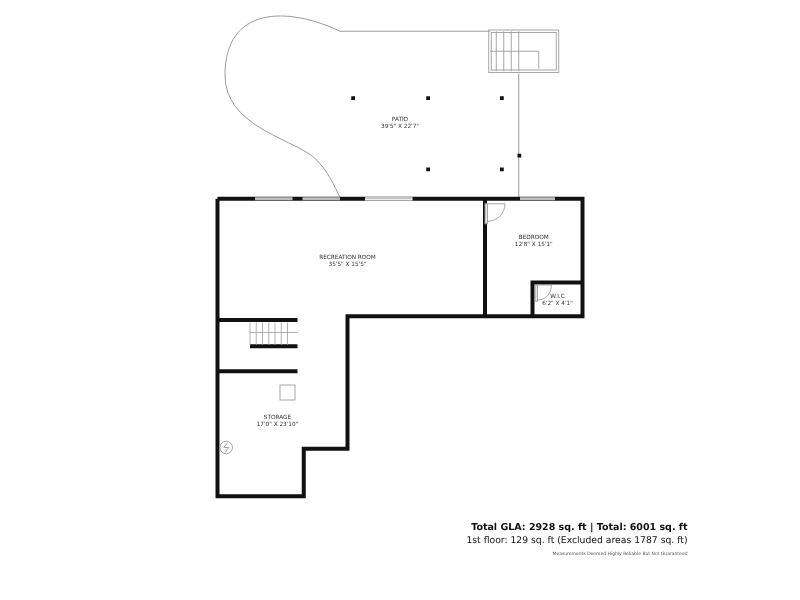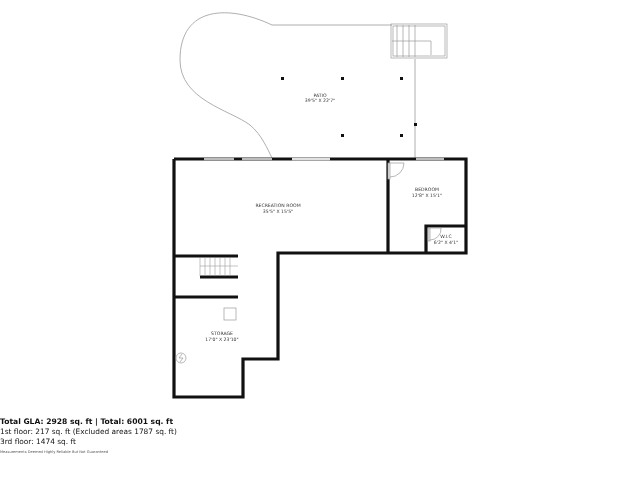--- a/index.html
+++ b/index.html
@@ -1,19 +1,19 @@
 <!DOCTYPE html>
 <html><head>
   <meta charset="utf-8">
   <style>
     html, body { margin: 0; padding: 0; background: #ffffff; }
     body { width: 640px; height: 480px; position: relative; overflow: hidden; font-family: "DejaVu Sans", sans-serif; }
     #plan { position: absolute; left: 0; top: 0; width: 640px; height: 410px; }
     .room-label { font-family: "DejaVu Sans", sans-serif; font-size: 4.6px; fill: #333333; text-anchor: middle; }
-    .summary { position: absolute; left: 0; top: 417px; width: 550px; text-align: left; color: #111; }
+    .summary { position: absolute; left: 0; top: 417px; width: 550px; text-align: right; color: #111; }
     .summary .total { font-weight: bold; font-size: 7.6px; line-height: 10px; }
     .summary .line { font-size: 7.4px; line-height: 9.6px; }
     .summary .disclaimer { font-size: 3.6px; color: #555; margin-top: 4px; line-height: 5px; }
   </style>
 </head>
 <body>
 
 <svg id="plan" viewBox="0 0 640 410" xmlns="http://www.w3.org/2000/svg">
 
   <g fill="none" stroke="#9a9a9a" stroke-width="0.8">
@@ -108,16 +108,15 @@
     <text class="room-label" x="446" y="244">6'2" X 4'1"</text>
   </g>
   <g>
     <text class="room-label" x="222" y="335">STORAGE</text>
     <text class="room-label" x="222" y="341">17'0" X 23'10"</text>
   </g>
 </svg>
 
 <div class="summary">
   <div class="total">Total GLA: 2928 sq. ft | Total: 6001 sq. ft</div>
-  <div class="line">1st floor: 217 sq. ft (Excluded areas 1787 sq. ft)</div>
-  <div class="line">3rd floor: 1474 sq. ft</div>
+  <div class="line">1st floor: 129 sq. ft (Excluded areas 1787 sq. ft)</div>
   <div class="disclaimer">Measurements Deemed Highly Reliable But Not Guaranteed</div>
 </div>
 
 </body></html>

